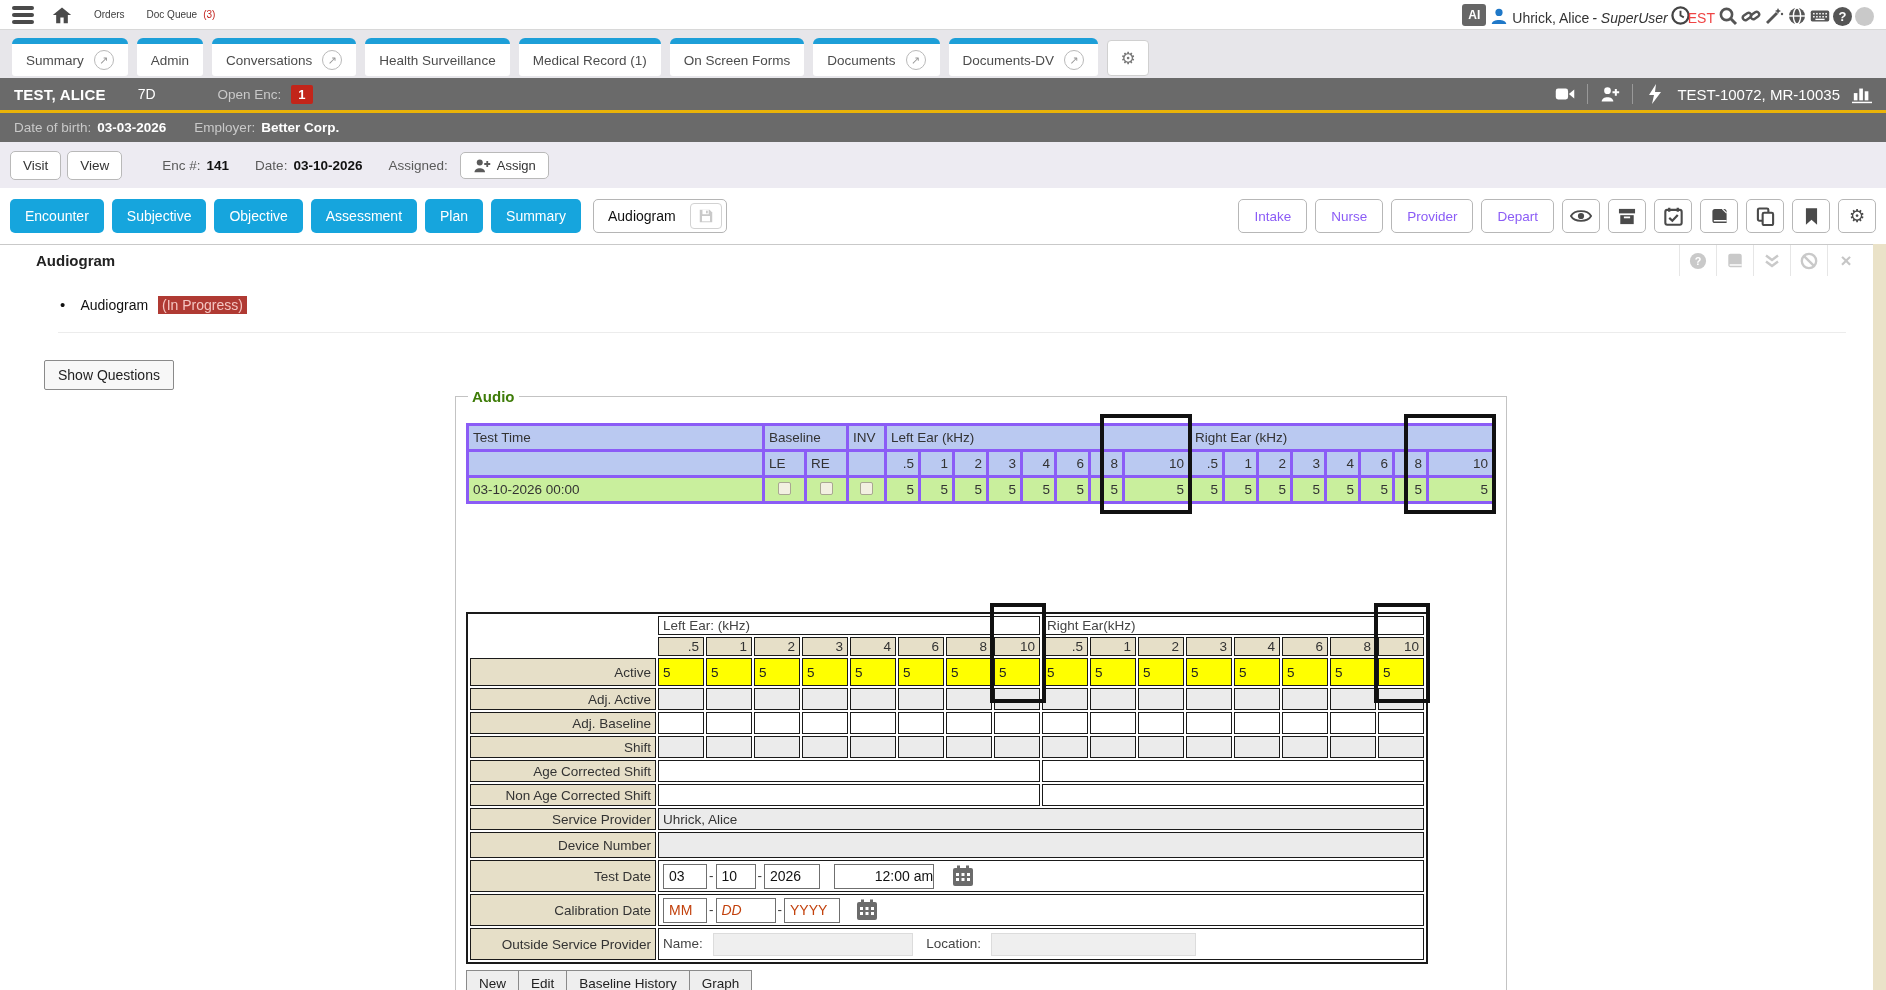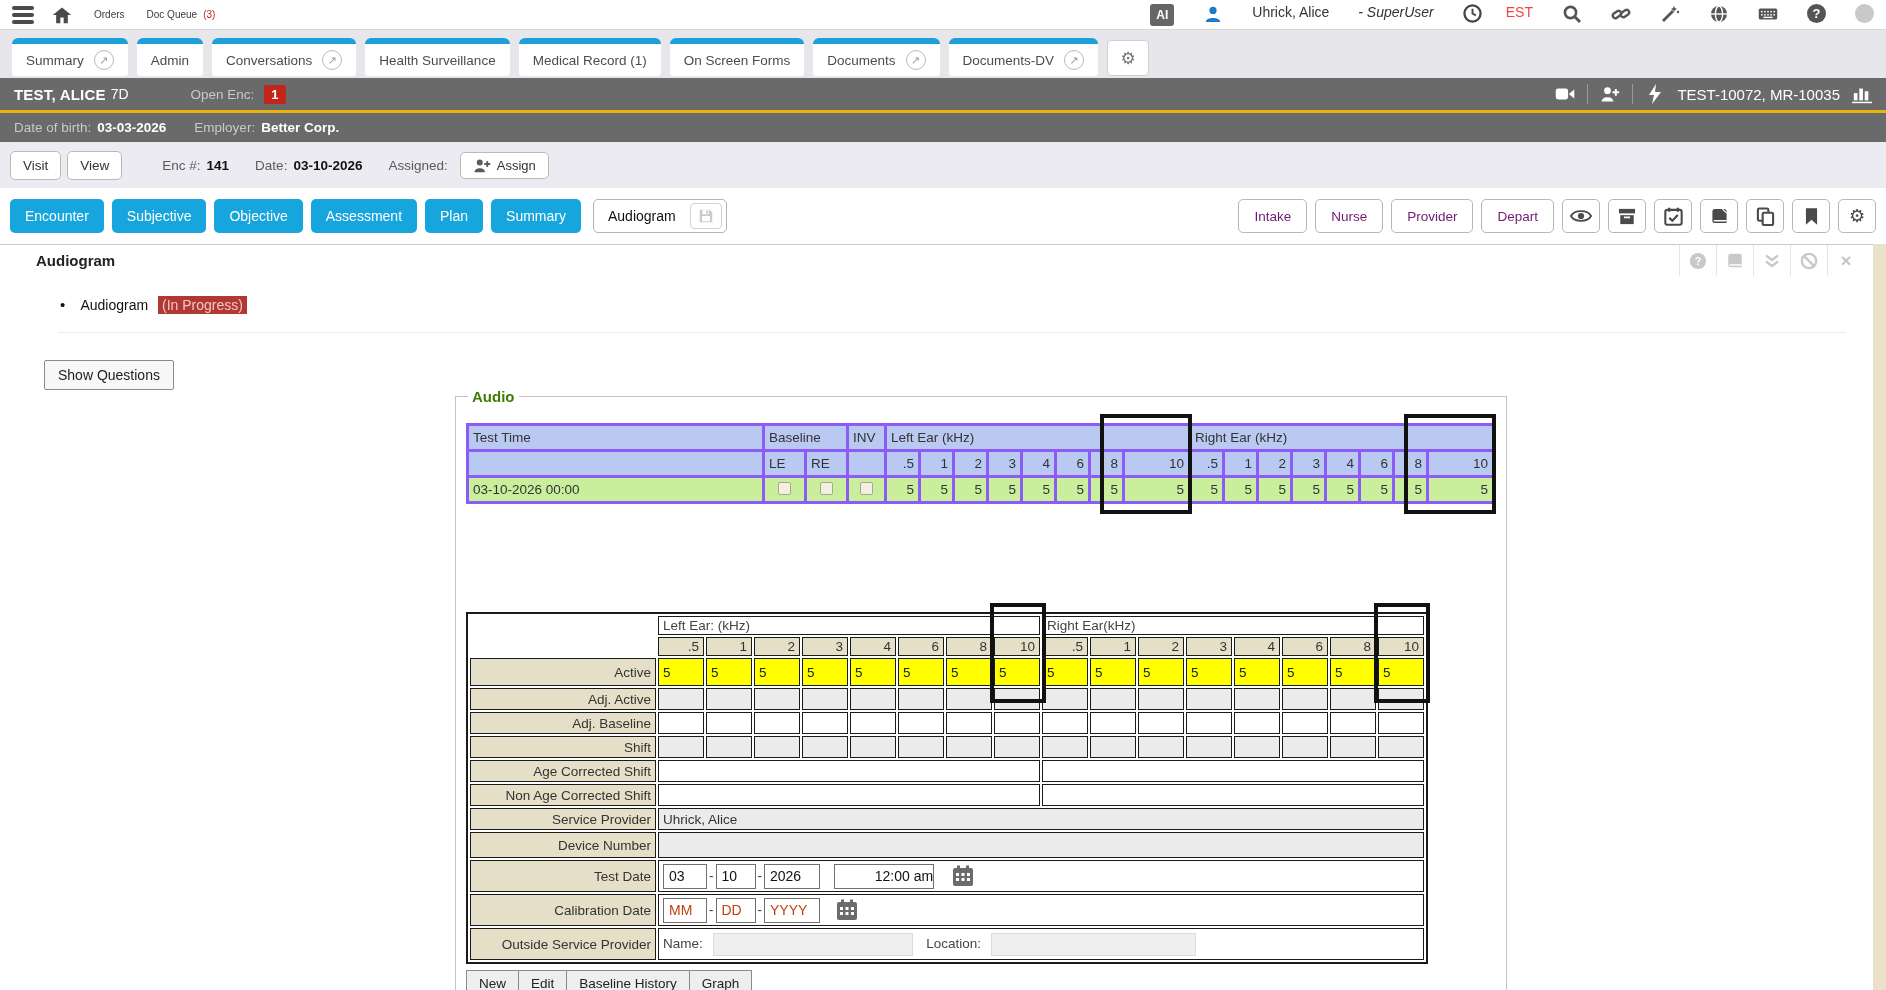--- a/index.html
+++ b/index.html
@@ -6,21 +6,21 @@
   html,body { width:1886px; height:990px; overflow:hidden; background:#fff;
     font-family:"Liberation Sans", sans-serif; font-size:13px; color:#333; }
 
   
   .topbar { height:30px; display:flex; align-items:center; padding:0 12px;
     border-bottom:1px solid #d8d8d8; background:#fff; }
   .topbar .hamburger { display:flex; flex-direction:column; gap:3px; cursor:pointer; margin-right:18px; }
   .topbar .hamburger i { display:block; width:22px; height:4px; background:#4a4a4a; border-radius:2px; }
   .tb-link { color:#3c3c3c; font-size:10px; margin-right:22px; }
   .tb-count { color:#c21f1a; }
-  .tb-right { margin-left:auto; display:flex; align-items:flex-start; gap:29px; }
+  .tb-right { margin-left:auto; display:flex; align-items:flex-end; gap:3px; }
   .ai-badge { background:#666; color:#fff; font-weight:bold; font-size:12px;
     width:24px; height:22px; display:flex; align-items:center; justify-content:center; border-radius:3px; }
   .user-name { font-size:14px; color:#333; }
   .user-role { font-size:14px; font-style:italic; color:#333; }
   .tz { font-size:14px; color:#ef4444; margin-left:-6px; }
   .ticon { width:20px; height:20px; display:inline-flex; align-items:center; justify-content:center; }
   .gray-dot { width:19px; height:19px; border-radius:50%; background:#c9c9c9; }
   .help-circle { width:19px; height:19px; border-radius:50%; background:#555; color:#fff;
     font-size:13px; font-weight:bold; display:flex; align-items:center; justify-content:center; }
 
@@ -33,21 +33,21 @@
   .tab .ext { width:20px; height:20px; border:1px solid #b9b9b9; border-radius:50%;
     display:flex; align-items:center; justify-content:center; font-size:11px; color:#999; }
   .tab-gear { background:#fff; border:1px solid #d0d0d0; border-radius:4px; height:36px; width:42px;
     display:flex; align-items:center; justify-content:center; font-size:17px; color:#777; cursor:pointer; }
 
   
   .pbar { background:#6a6a6a; color:#fff; }
   .pbar-row { height:32px; display:flex; align-items:center; padding:0 14px; }
   .pbar-row + .pbar-row { border-top:3px solid #eab308; }
   .pname { font-size:15px; font-weight:bold; letter-spacing:.2px; }
-  .page { font-size:14px; margin-left:5px; }
+  .page { font-size:14px; margin-left:32px; }
   .plabel { color:#c9c9c9; font-size:13.5px; }
   .open-enc { margin-left:62px; }
   .enc-badge { background:#c2251a; color:#fff; font-weight:bold; padding:2px 7px;
     border-radius:2px; margin-left:10px; font-size:13px; }
   .pbar-right { margin-left:auto; display:flex; align-items:center; gap:12px; }
   .psep { width:1px; height:20px; background:#999; }
   .pid { font-size:15px; }
   .pval { color:#fff; font-weight:bold; font-size:13.5px; margin-left:6px; }
   .emp { margin-left:28px; }
 
@@ -66,21 +66,21 @@
   .actionsrow { height:56px; background:#fff; display:flex; align-items:center; padding:0 10px; }
   .bluebtn { background:#16a5dd; color:#fff; border:none; border-radius:5px; height:34px;
     padding:0 15px; font-size:14px; margin-right:8px; cursor:pointer; font-family:inherit; }
   .doc-tab { display:inline-flex; align-items:center; border:1px solid #b5b5b5; border-radius:5px;
     height:34px; background:#fff; margin-left:4px; }
   .doc-tab .txt { padding:0 14px; font-size:14px; color:#111; }
   .doc-tab .savebox { width:32px; height:26px; border:1px solid #d2d2d2; border-radius:4px;
     margin-right:4px; display:flex; align-items:center; justify-content:center; }
   .act-right { margin-left:auto; display:flex; align-items:center; gap:8px; }
   .wbtn { background:#fff; border:1px solid #b7b7b7; border-radius:5px; height:34px;
-    padding:0 15px; color:#701a75; font-size:13.5px; cursor:pointer; font-family:inherit; }
+    padding:0 15px; color:#8b5cf6; font-size:13.5px; cursor:pointer; font-family:inherit; }
   .ibtn { background:#fff; border:1px solid #b7b7b7; border-radius:5px; height:34px; width:38px;
     display:flex; align-items:center; justify-content:center; cursor:pointer; }
 
   
   .secheader { height:32px; border-top:1px solid #c9c9c9; display:flex; align-items:center; background:#fff; }
   .sectitle { font-size:15px; font-weight:bold; color:#222; margin-left:36px; }
   .sec-icons { margin-left:auto; display:flex; height:100%; margin-right:22px; }
   .sec-icons .sic { width:37px; height:100%; display:flex; align-items:center; justify-content:center;
     border-left:1px solid #e6e6e6; color:#c6c6c6; cursor:pointer; }
 
@@ -662,21 +662,21 @@
                     <rect x="9.5" y="13" width="3" height="3"></rect>
                     <rect x="15" y="13" width="3" height="3"></rect>
                   </g>
                 </svg>
           </span>
         </td>
       </tr>
       <tr>
         <td class="lab" style="height:32px;">Calibration Date</td>
         <td class="wht" colspan="16">
-          <span class="ibox ph" style="width:44px;">MM</span><span class="dash">-</span><span class="ibox ph" style="width:40px;">DD</span><span class="dash">-</span><span class="ibox ph" style="width:56px;">YYYY</span>
+          <span class="ibox ph" style="width:44px;">MM</span><span class="dash">-</span><span class="ibox ph" style="width:60px;font-style:italic;">DD</span><span class="dash">-</span><span class="ibox ph" style="width:56px;">YYYY</span>
           <span style="display:inline-block; vertical-align:middle; margin-left:12px;">
             <svg width="22" height="22" viewBox="0 0 22 22">
                   <rect x="1" y="3" width="20" height="18" rx="2" fill="#6b6b6b"></rect>
                   <rect x="5" y="0.5" width="3" height="5" fill="#6b6b6b"></rect>
                   <rect x="14" y="0.5" width="3" height="5" fill="#6b6b6b"></rect>
                   <g fill="#fff">
                     <rect x="4" y="8" width="3" height="3"></rect>
                     <rect x="9.5" y="8" width="3" height="3"></rect>
                     <rect x="15" y="8" width="3" height="3"></rect>
                     <rect x="4" y="13" width="3" height="3"></rect>

